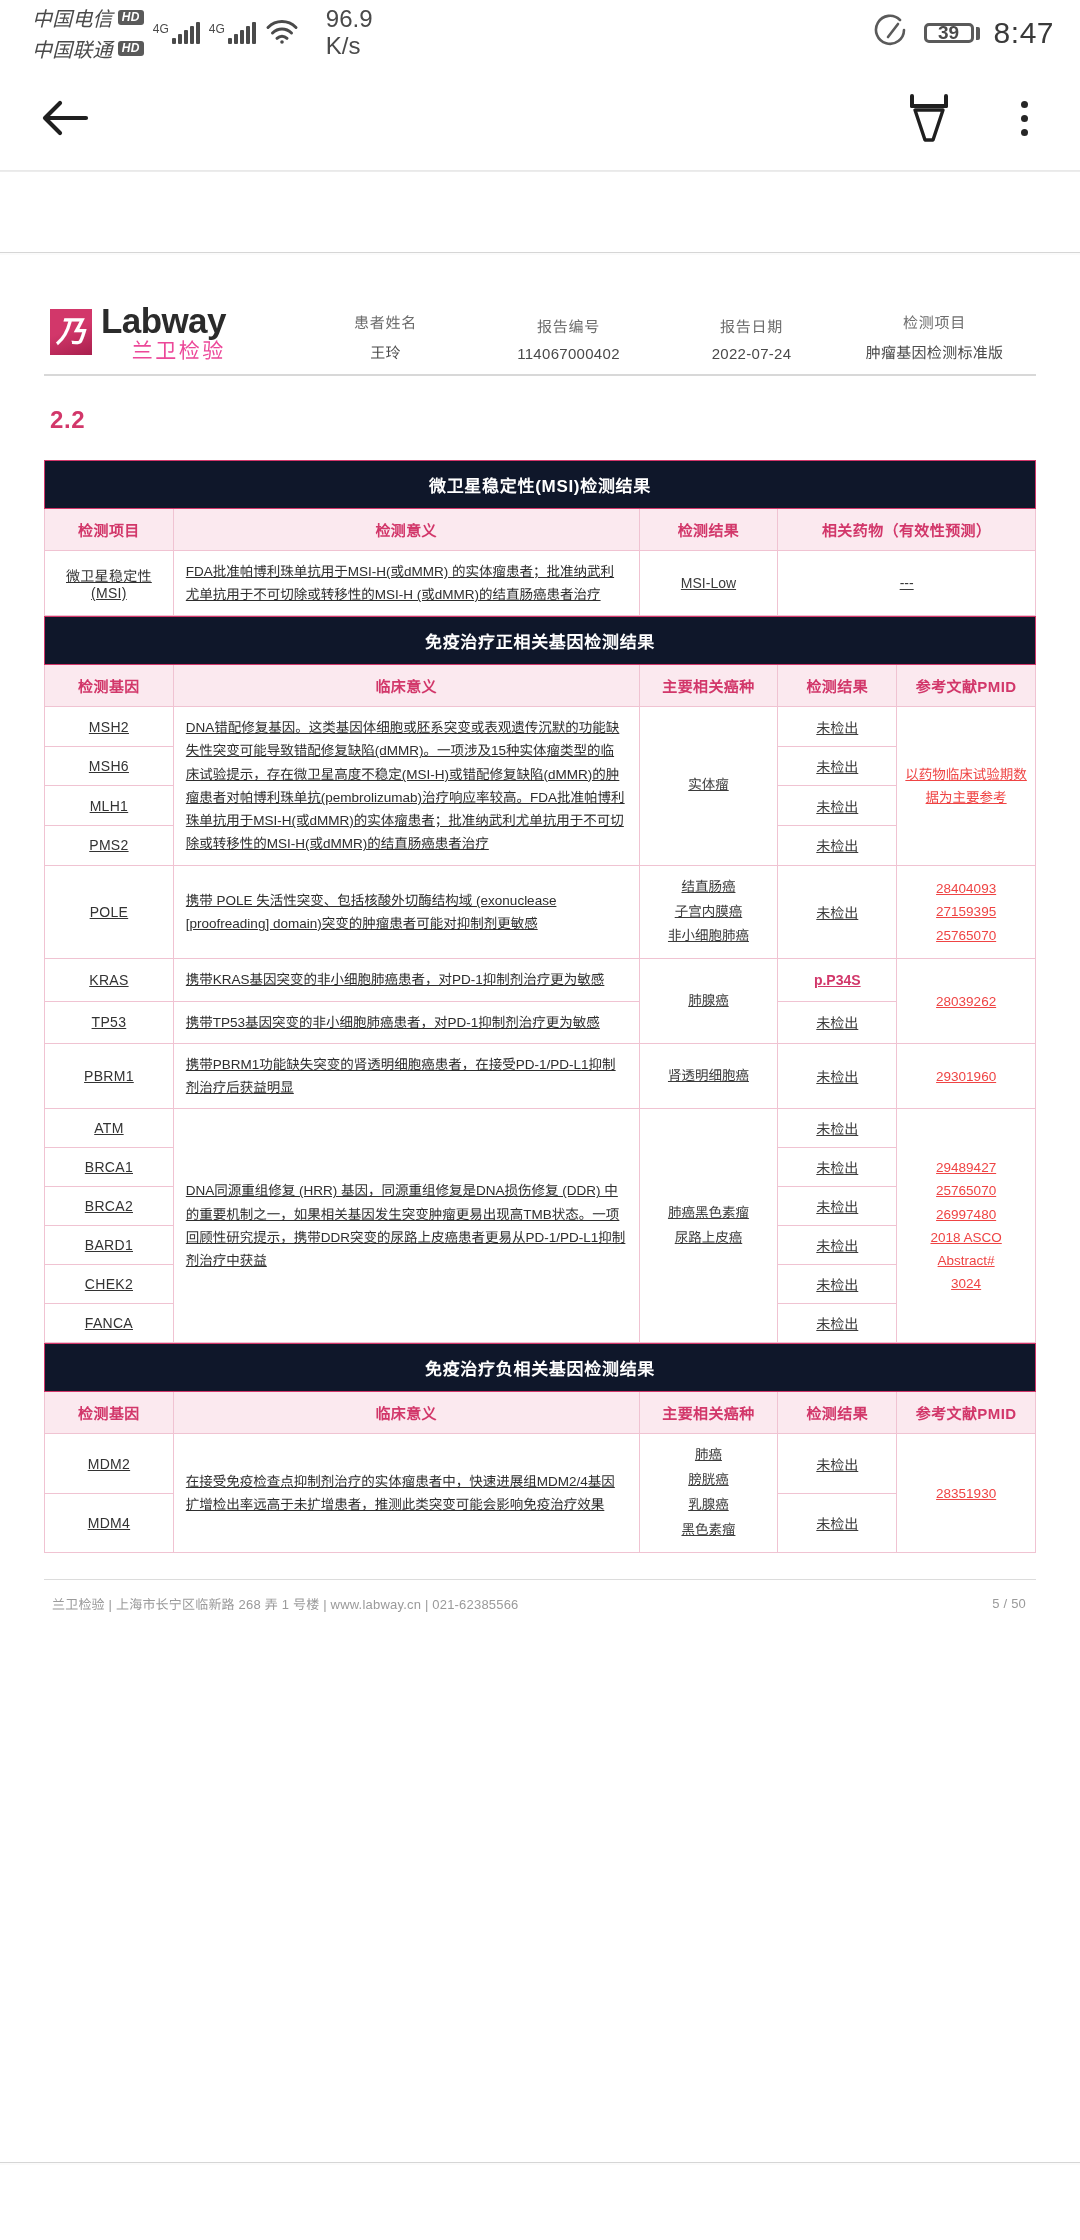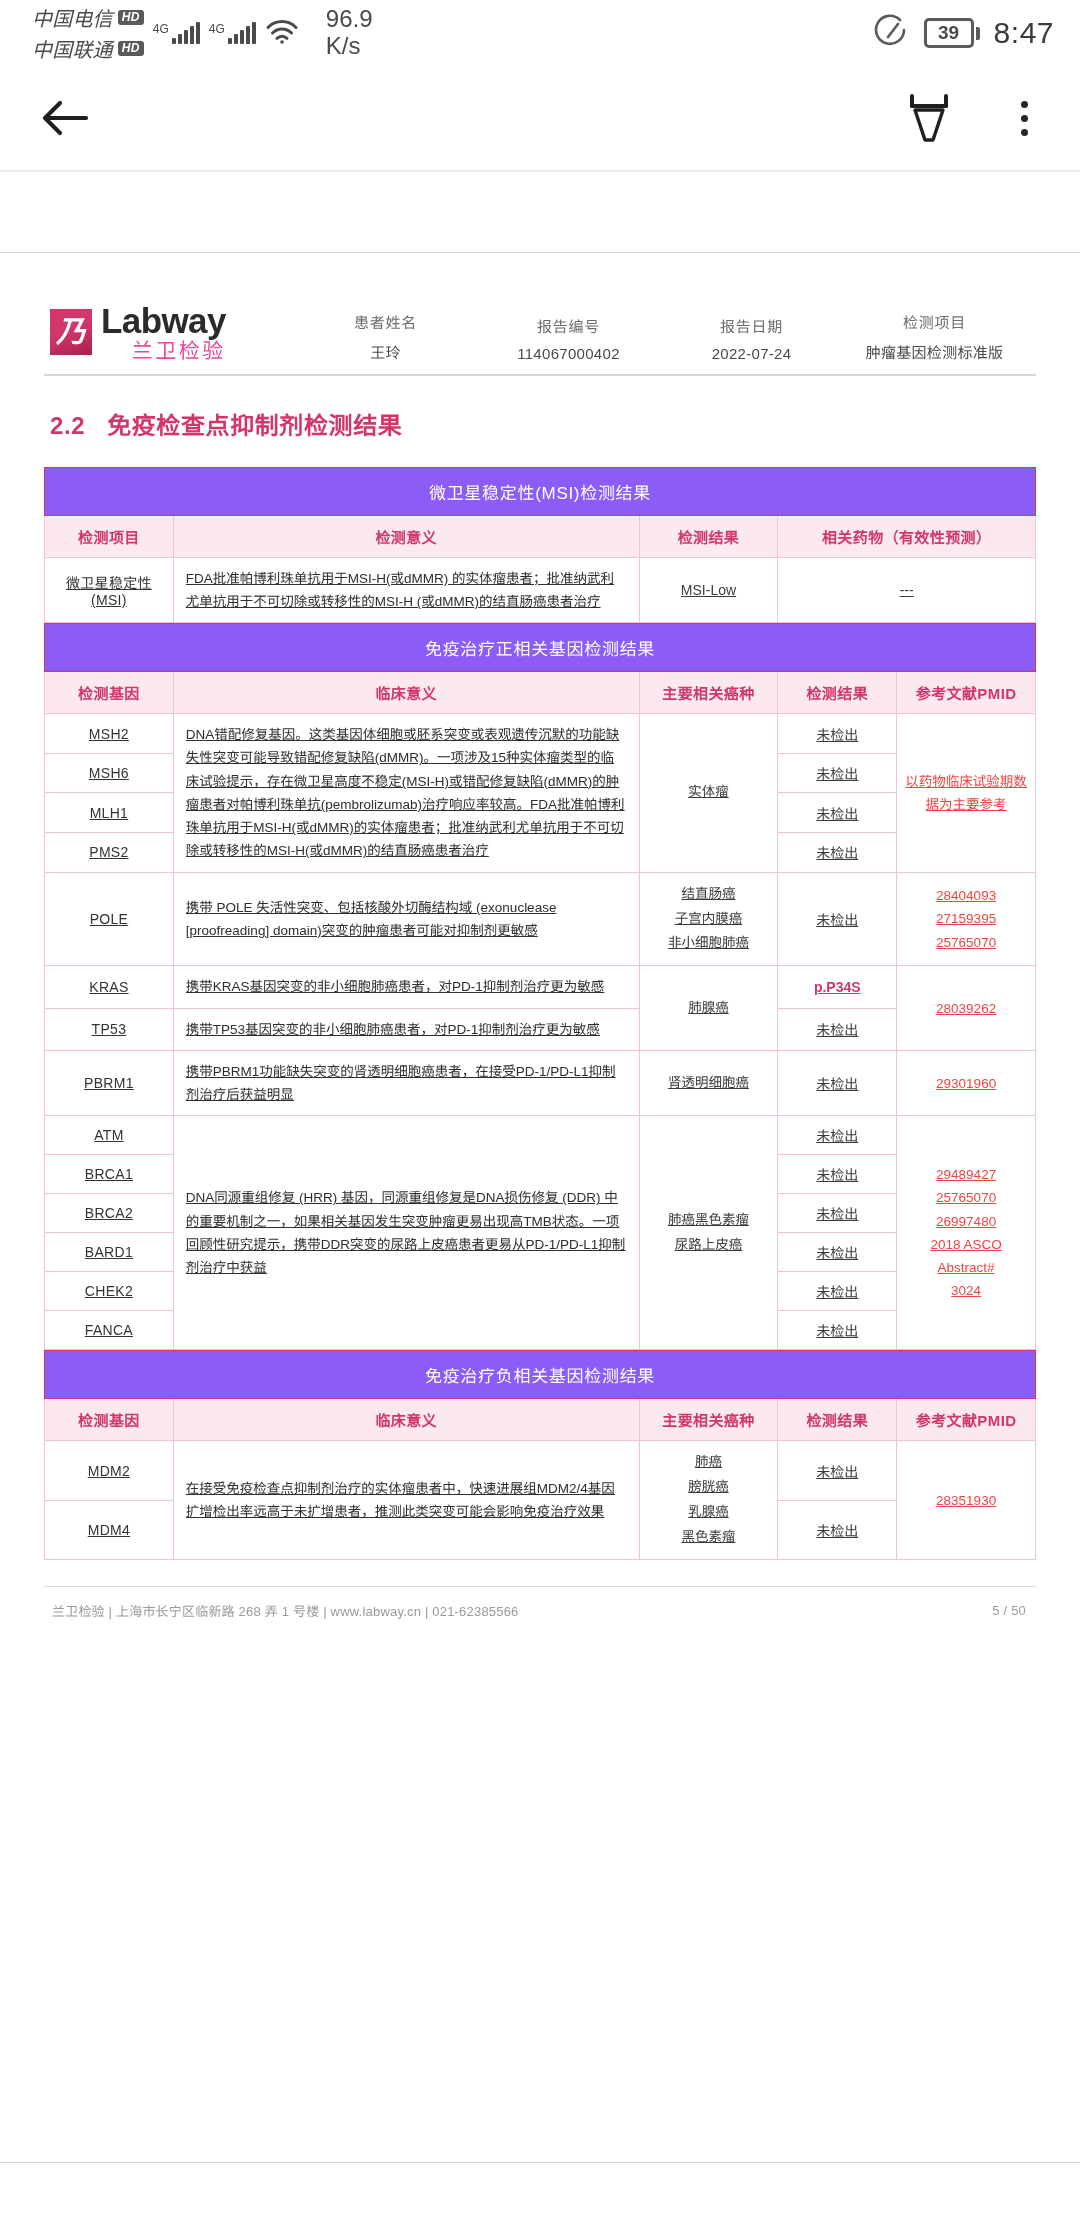--- a/index.html
+++ b/index.html
@@ -29,21 +29,21 @@
   .bars { display: flex; align-items: flex-end; gap: 2px; height: 22px; }
   .bars i { width: 4px; background: #4a4a4a; border-radius: 1px; display: block; }
   .bars i:nth-child(1){height:6px}.bars i:nth-child(2){height:10px}
   .bars i:nth-child(3){height:14px}.bars i:nth-child(4){height:18px}.bars i:nth-child(5){height:22px}
   .speed { display: flex; flex-direction: column; line-height: 1.12; font-size: 24px; color: #4a4a4a; margin-left: 20px; }
   .sb-right { display: flex; align-items: center; gap: 14px; }
   .batt {
     display: flex; align-items: center;
   }
   .batt-body {
-    border: 3px solid #5a5a5a; border-radius: 5px; min-width: 50px; height: 30px;
+    border: 3px solid #5a5a5a; border-radius: 5px; min-width: 50px; height: 20px;
     display: flex; align-items: center; justify-content: center;
     font-size: 19px; font-weight: 700; color: #4a4a4a; padding: 0 3px;
   }
   .batt-cap { width: 4px; height: 13px; background: #5a5a5a; border-radius: 0 2px 2px 0; margin-left: 2px; }
   .clock { font-size: 30px; color: #3a3a3a; letter-spacing: .5px; }
 
   
   .toolbar {
     height: 105px; width: 100%; background: #fff;
     display: flex; align-items: center; padding: 0 34px 0 38px;
@@ -96,21 +96,21 @@
     margin: 8px 0 26px 6px; letter-spacing: .6px;
   }
 
   
   table.rep {
     width: 100%; border-collapse: collapse; table-layout: fixed;
     margin-bottom: 0;
   }
   table.rep td, table.rep th { border: 1px solid #f0c3d2; }
   .band {
-    background: #8b5cf6; color: #fff; font-size: 17px; font-weight: 400;
+    background: #0f172a; color: #fff; font-size: 17px; font-weight: 700;
     text-align: center; padding: 11px 4px; letter-spacing: .7px;
     border: 1px solid #d2376a !important;
   }
   .colhdr {
     background: #fbe9ef; color: #d2376a; font-size: 15px; font-weight: 700;
     text-align: center; padding: 10px 4px; letter-spacing: .4px;
   }
   td.cell { padding: 9px 6px; font-size: 14px; color: #3b3b3b; text-align: center; vertical-align: middle; text-decoration: underline; }
   td.desc { text-align: left; padding: 9px 12px; line-height: 1.72; font-size: 13.5px; color: #2e2e2e; }
   td.gene { font-size: 14px; color: #333; letter-spacing: .3px; }
@@ -246,21 +246,20 @@
         <span class="hd-value">2022-07-24</span>
       </div>
       <div class="hd-field">
         <span class="hd-label">检测项目</span>
         <span class="hd-value">肿瘤基因检测标准版</span>
       </div>
     </div>
 
     <div class="sec-title">
       <span>2.2</span>
-      <span>免疫检查点抑制剂检测结果</span>
     </div>
 
     <table class="rep">
       <colgroup>
         <col style="width:13%">
           <col style="width:47%">
           <col style="width:14%">
           <col style="width:26%">
       </colgroup>
       <tbody>

